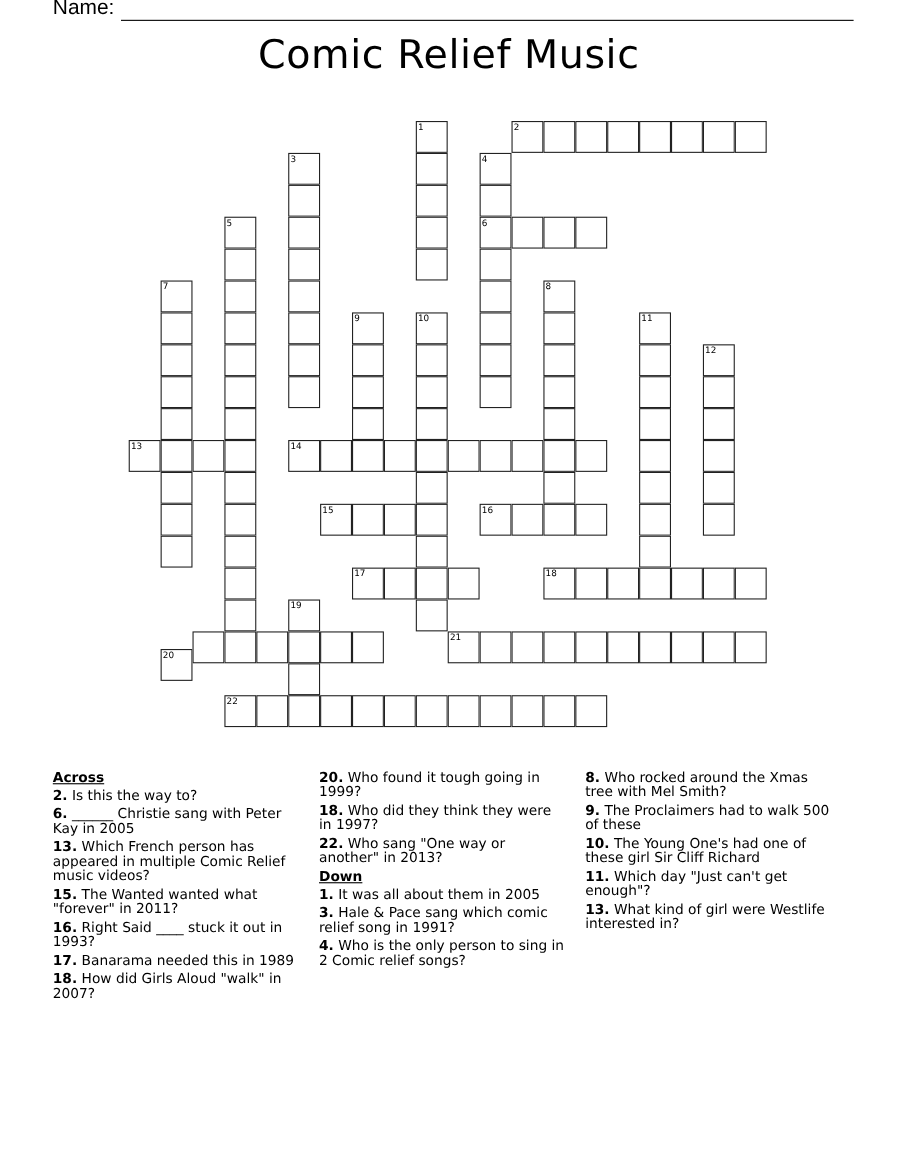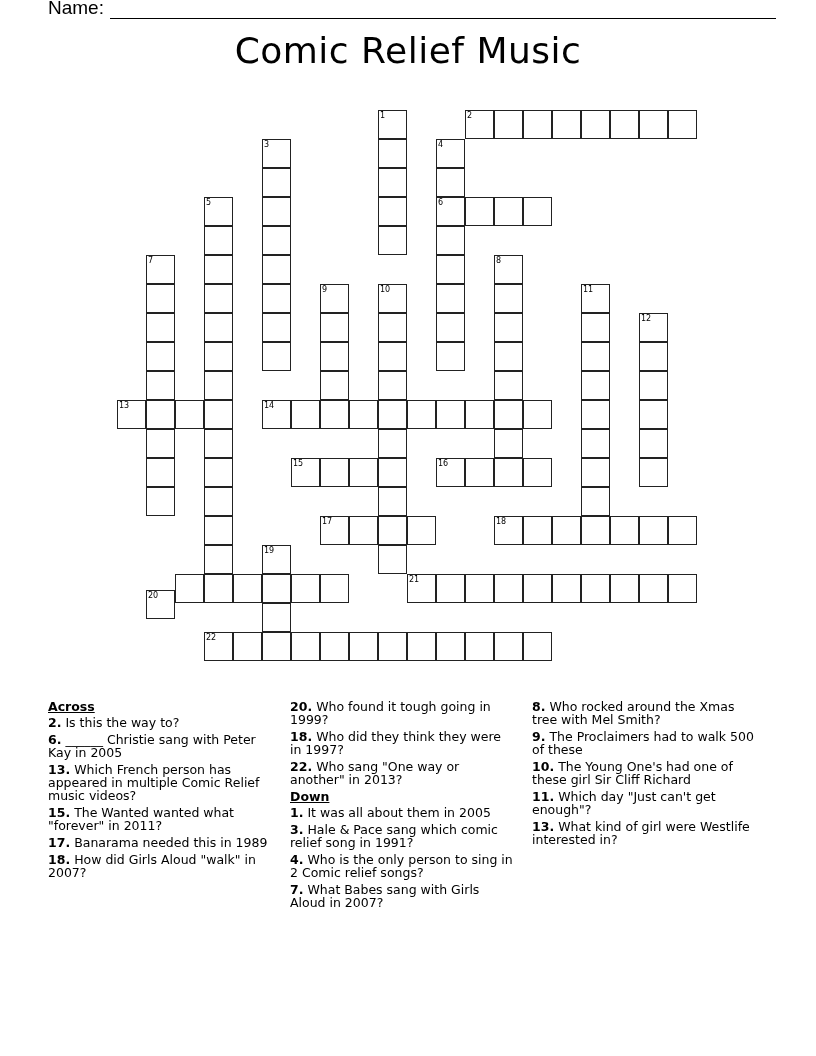--- a/index.html
+++ b/index.html
@@ -221,33 +221,33 @@
     <div class="cell" style="left: 494px; top: 632px;"></div>
     <div class="cell" style="left: 523px; top: 632px;"></div>
   </div>
 
 <div class="clues col1">
   <div class="heading">Across</div>
   <div class="clue"><span class="cn">2.</span> <span>Is this the way to?</span></div>
   <div class="clue"><span class="cn">6.</span> <span>______ Christie sang with Peter Kay in 2005</span></div>
   <div class="clue"><span class="cn">13.</span> <span>Which French person has appeared in multiple Comic Relief music videos?</span></div>
   <div class="clue"><span class="cn">15.</span> <span>The Wanted wanted what "forever" in 2011?</span></div>
+  <div class="clue"><span class="cn">16.</span> <span>Right Said ____ stuck it out in 1993?</span></div>
   <div class="clue"><span class="cn">17.</span> <span>Banarama needed this in 1989</span></div>
   <div class="clue"><span class="cn">18.</span> <span>How did Girls Aloud "walk" in 2007?</span></div>
 </div>
 
 <div class="clues col2">
   <div class="clue"><span class="cn">20.</span> <span>Who found it tough going in 1999?</span></div>
   <div class="clue"><span class="cn">18.</span> <span>Who did they think they were in 1997?</span></div>
   <div class="clue"><span class="cn">22.</span> <span>Who sang "One way or another" in 2013?</span></div>
   <div class="heading">Down</div>
   <div class="clue"><span class="cn">1.</span> <span>It was all about them in 2005</span></div>
   <div class="clue"><span class="cn">3.</span> <span>Hale &amp; Pace sang which comic relief song in 1991?</span></div>
   <div class="clue"><span class="cn">4.</span> <span>Who is the only person to sing in 2 Comic relief songs?</span></div>
-  <div class="clue"><span class="cn">7.</span> <span>What Babes sang with Girls Aloud in 2007?</span></div>
 </div>
 
 <div class="clues col3">
   <div class="clue"><span class="cn">8.</span> <span>Who rocked around the Xmas tree with Mel Smith?</span></div>
   <div class="clue"><span class="cn">9.</span> <span>The Proclaimers had to walk 500 of these</span></div>
   <div class="clue"><span class="cn">10.</span> <span>The Young One's had one of these girl Sir Cliff Richard</span></div>
   <div class="clue"><span class="cn">11.</span> <span>Which day "Just can't get enough"?</span></div>
   <div class="clue"><span class="cn">13.</span> <span>What kind of girl were Westlife interested in?</span></div>
 </div>
 

